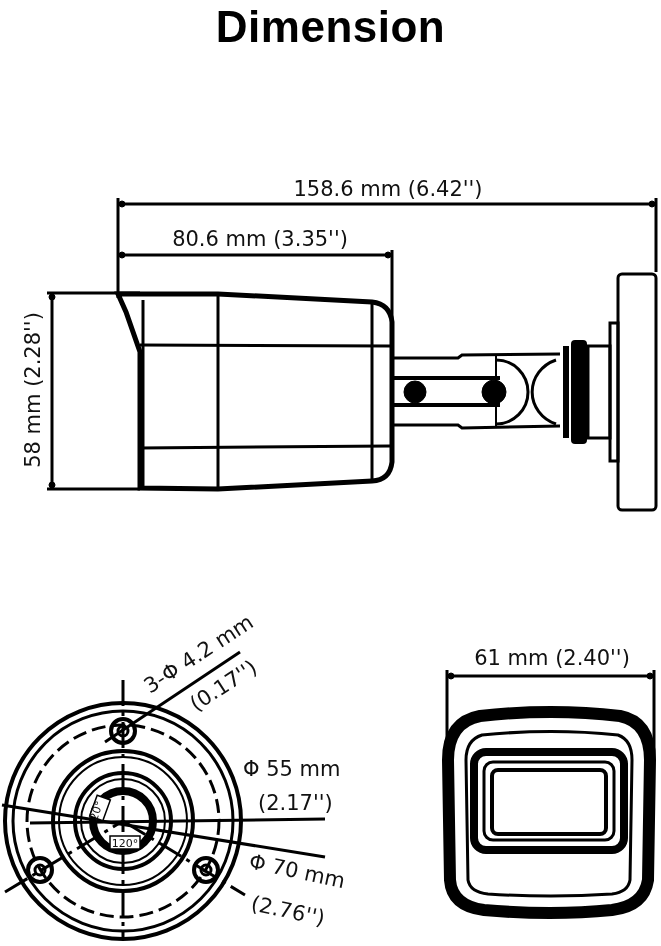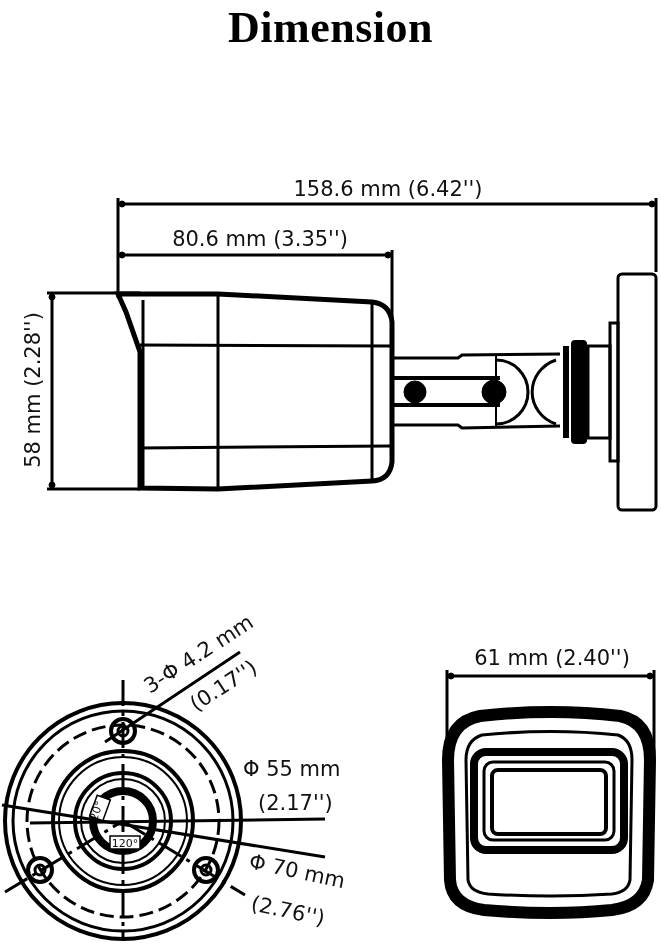--- a/index.html
+++ b/index.html
@@ -1,17 +1,17 @@
 <!DOCTYPE html>
 <html><head>
   <meta charset="utf-8">
   <style>
     html, body { margin: 0; padding: 0; background: #ffffff; }
     body { width: 661px; height: 946px; position: relative; overflow: hidden; font-family: "Liberation Sans", sans-serif; }
-    .title { position: absolute; left: 0; top: 2px; width: 661px; text-align: center; font-family: Liberation Serif, serif; font-weight: bold; font-size: 44px; color: #000; letter-spacing: 0.5px; }
+    .title { position: absolute; left: 0; top: 2px; width: 661px; text-align: center; font-family: Liberation Sans, sans-serif; font-weight: bold; font-size: 44px; color: #000; letter-spacing: 0.5px; }
     svg { position: absolute; left: 0; top: 0; }
     .dim { font-family: "DejaVu Sans", sans-serif; font-size: 21px; fill: #111; }
     .small { font-family: "DejaVu Sans", sans-serif; font-size: 11px; fill: #111; }
   </style>
 </head>
 <body>
 
 <div class="title">Dimension</div>
 
 <svg width="661" height="946" viewBox="0 0 661 946" xmlns="http://www.w3.org/2000/svg">

